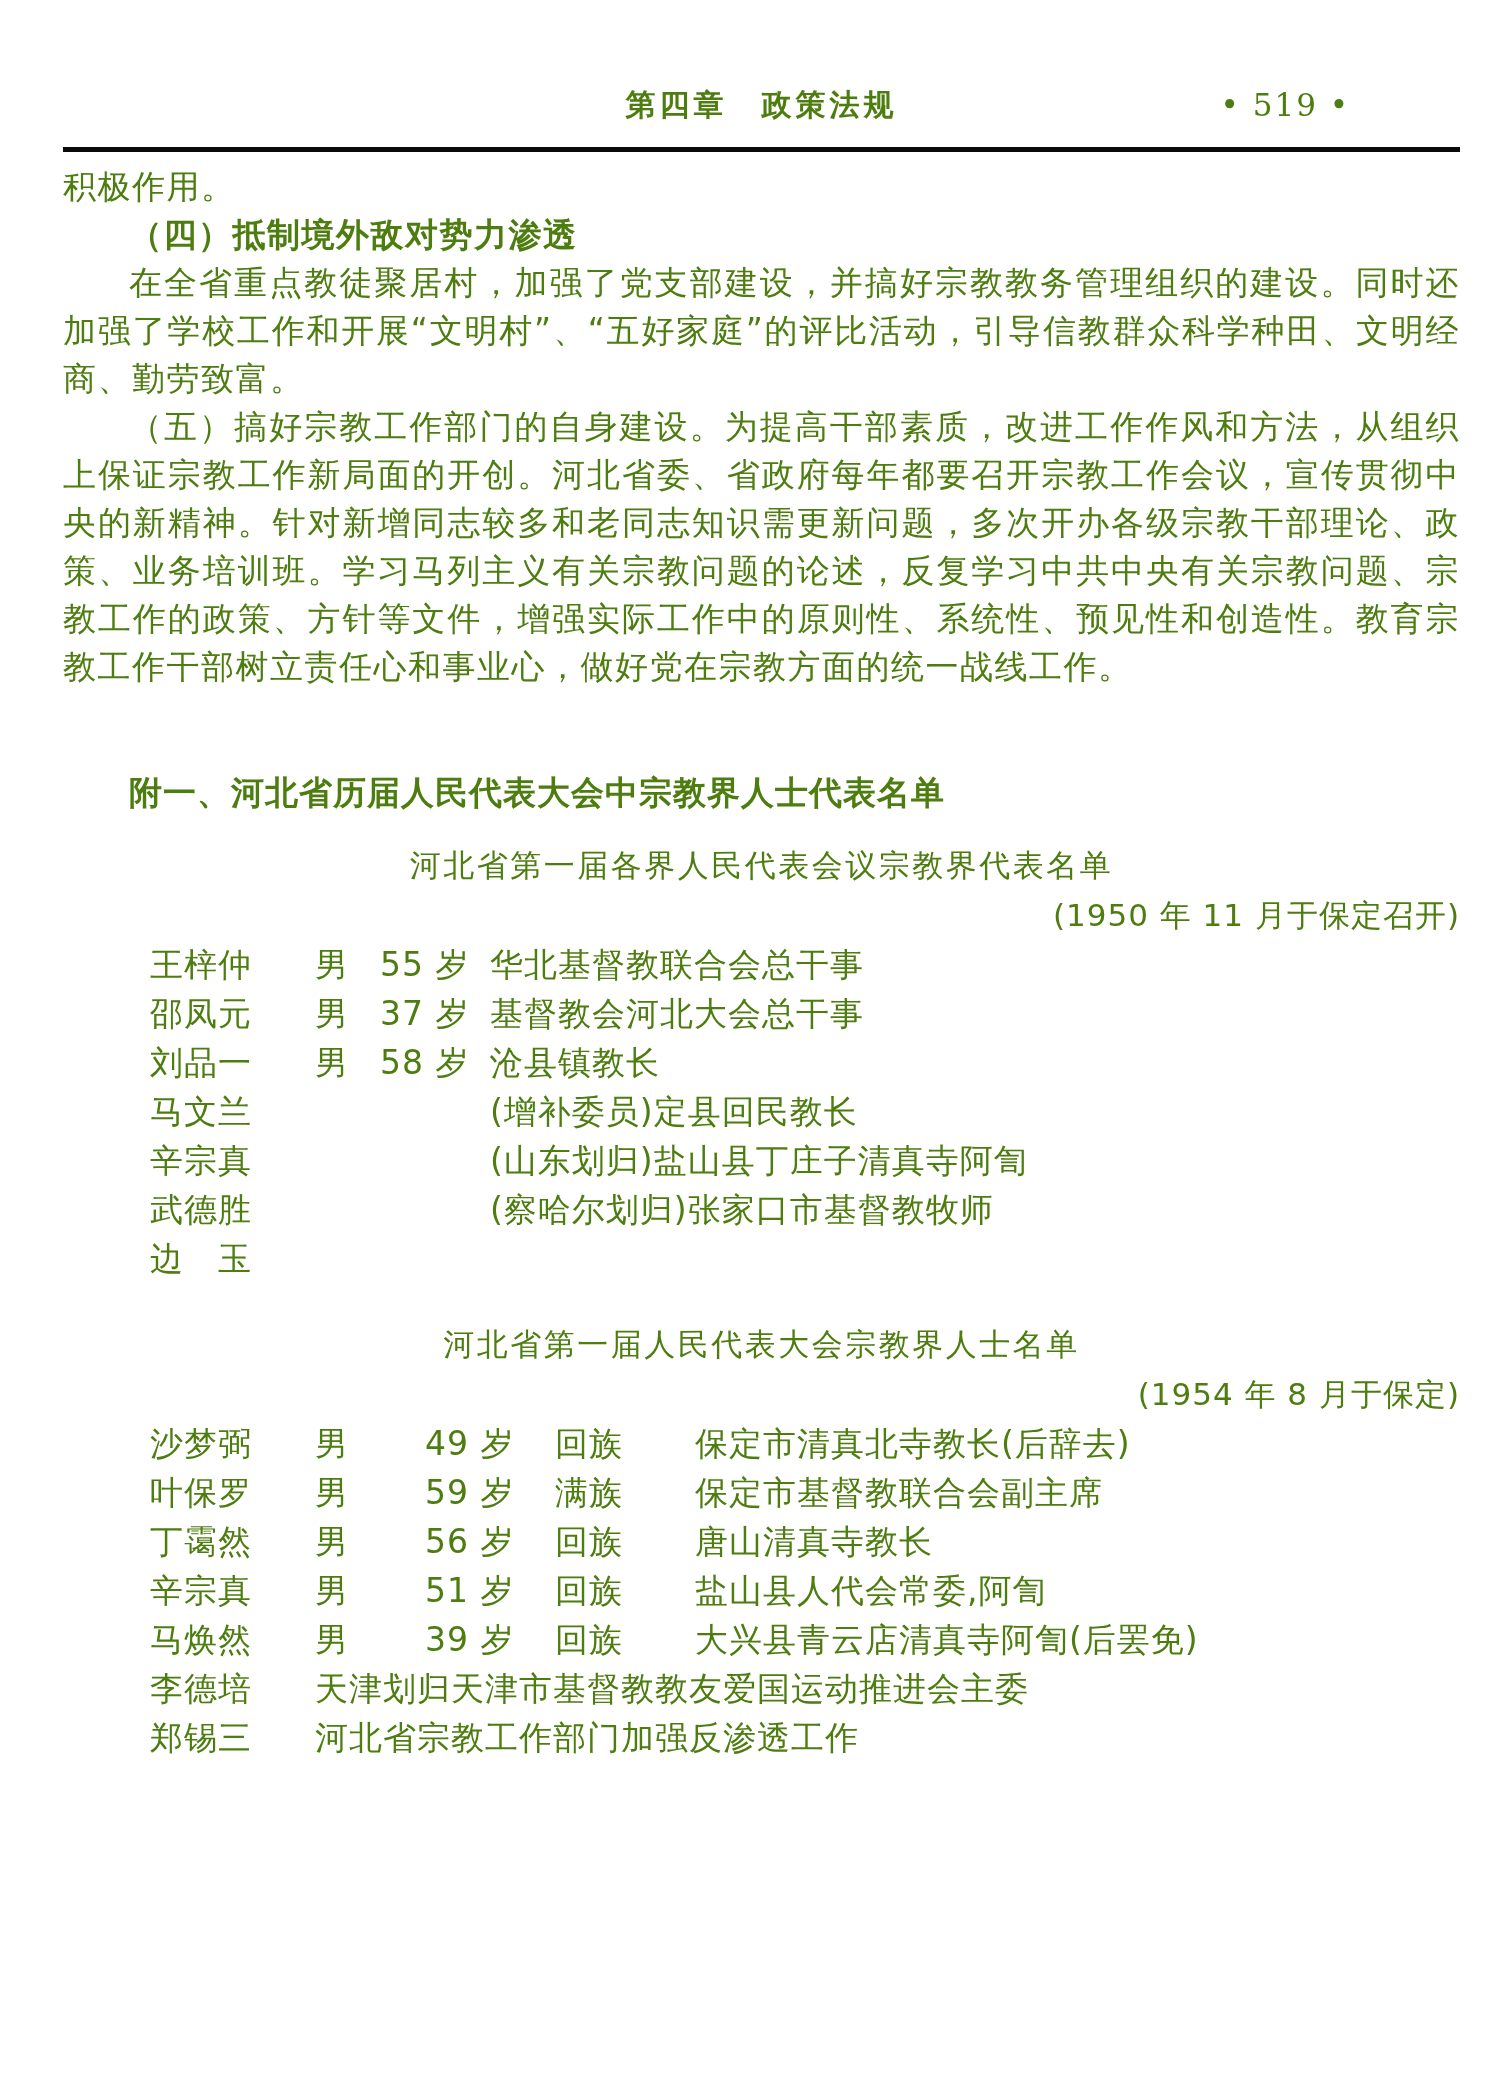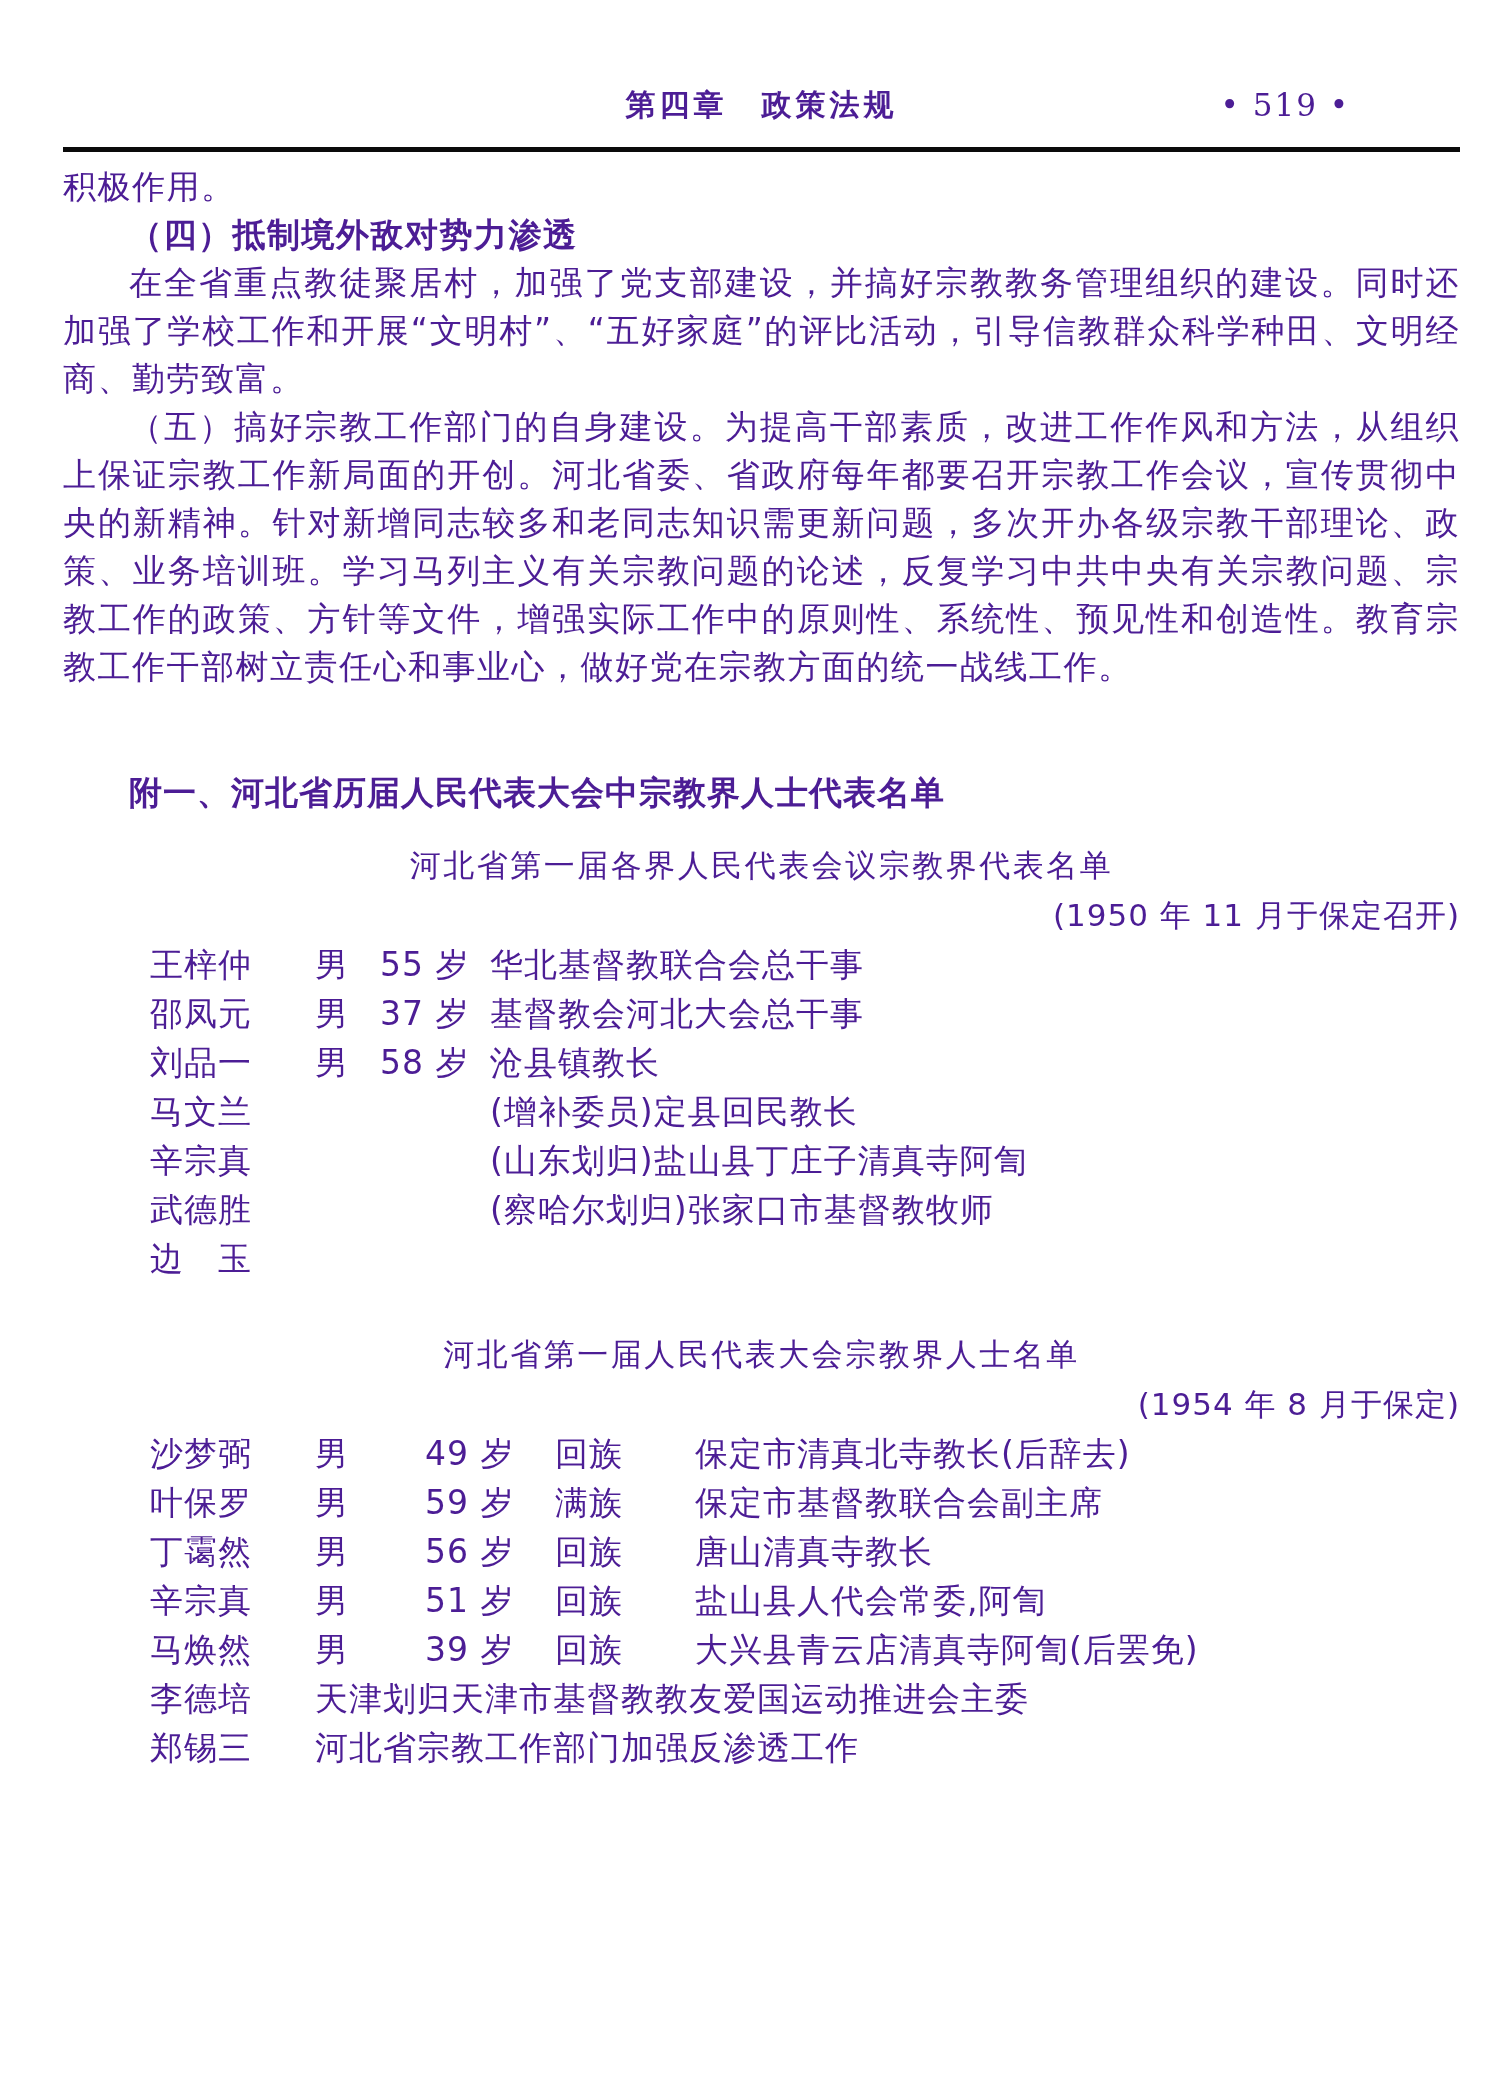--- a/index.html
+++ b/index.html
@@ -1,17 +1,17 @@
 <!DOCTYPE html>
 <html><head>
 <meta charset="utf-8">
 <style>
   html,body{margin:0;padding:0;background:#e8e8e8;}
   .page{
-    width:1500px;height:2090px;background:#ffffff;color:#4c1d95;
+    width:1500px;height:2090px;background:#ffffff;color:#4d7c0f;
     position:relative;box-sizing:border-box;
     padding:85px 40px 0 63px;
     font-family:"DejaVu Sans","Liberation Sans",sans-serif;
     overflow:hidden;
   }
   .header{position:relative;height:42px;}
   .chapter{
     text-align:center;font-size:30px;font-weight:700;letter-spacing:4px;
   }
   .pageno{
@@ -34,21 +34,21 @@
   .sec-date{margin-top:4px;text-align:right;font-size:31px;letter-spacing:1px;line-height:44px;}
   .list{margin-top:6px;margin-left:87px;font-size:33px;letter-spacing:1px;}
   .row{display:flex;height:49px;white-space:nowrap;}
   .c-name{width:165px;flex:0 0 auto;}
   .list1 .c-gender{width:65px;flex:0 0 auto;}
   .list1 .c-age{width:110px;flex:0 0 auto;}
   .list2 .c-gender{width:110px;flex:0 0 auto;}
   .list2 .c-age{width:130px;flex:0 0 auto;}
   .list2 .c-ethnic{width:140px;flex:0 0 auto;}
   .c-desc{flex:1 1 auto;}
-  .gap2{margin-top:44px;}
+  .gap2{margin-top:34px;}
 </style>
 </head>
 <body>
 
 <div class="page">
 
   <div class="header">
     <div class="chapter">第四章　政策法规</div>
     <div class="pageno">• 519 •</div>
   </div>

